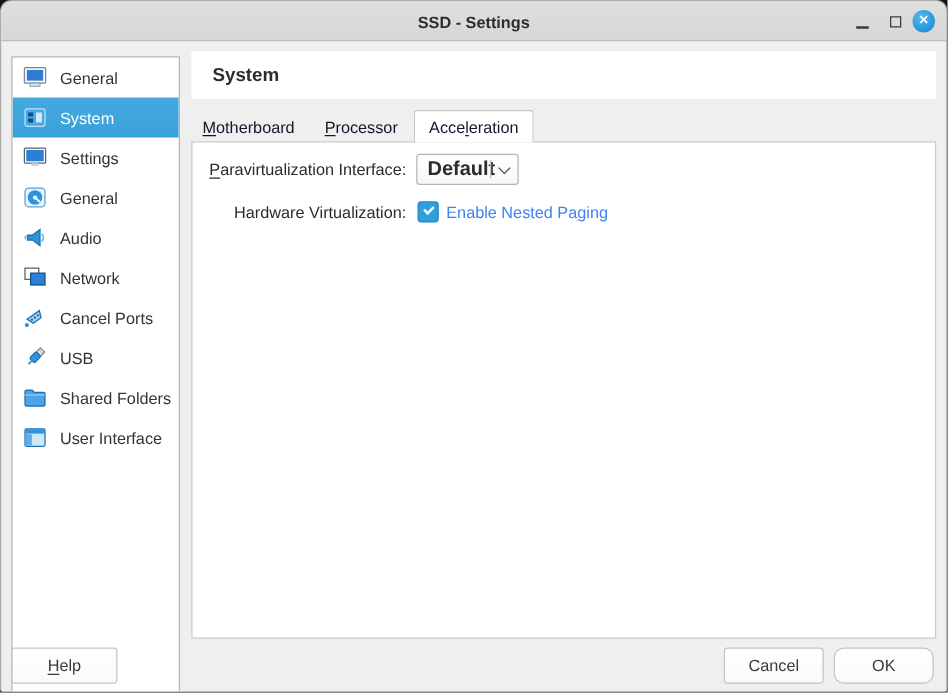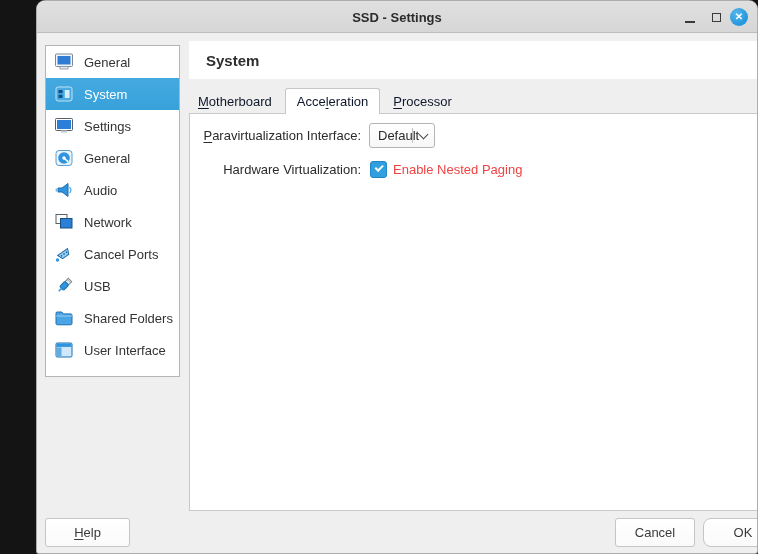--- a/index.html
+++ b/index.html
@@ -11,21 +11,20 @@
     overflow:hidden;
   }
   u { text-decoration:underline; text-underline-offset:2px; }
 
   .window {
     position:absolute; inset:0;
     background:var(--window-bg,#efefef);
     border-radius:9px 9px 3px 3px;
     border:1px solid rgba(0,0,0,.28);
     overflow:hidden;
-    margin-left:36px;
   }
 
   
   .titlebar {
     position:absolute; left:0; top:0; right:0; height:32px;
     background:linear-gradient(180deg,#e0e0e0,var(--titlebar-bg,#d5d5d5));
     border-bottom:1px solid #bdbdbd;
   }
   .title {
     position:absolute; left:0; right:0; top:0; height:32px;
@@ -41,21 +40,21 @@
   .btn-close .ball {
     width:18px; height:18px; border-radius:50%;
     background:radial-gradient(circle at 35% 30%, #55b6ec, var(--close-blue,#1f93d8) 70%);
     color:#fff; font-size:10px; font-weight:bold;
     display:flex; align-items:center; justify-content:center;
     line-height:1;
   }
 
   
   .sidebar {
-    position:absolute; left:8px; top:44px; width:135px; height:332px;
+    position:absolute; left:8px; top:44px; width:135px; height:510px;
     background:#fff; border:1px solid #b5b5b5;
     overflow:hidden;
   }
   .side-item {
     height:32px; display:flex; align-items:center; gap:9px;
     padding-left:7px; cursor:default;
     font-size:13px; color:#333;
   }
   .side-item.selected {
     background:linear-gradient(180deg,#45a9e0,var(--accent-blue,#329bd6));
@@ -93,44 +92,44 @@
   }
 
   .field-label {
     position:absolute; left:8px; width:163px; text-align:right;
     font-size:13px; color:#2b2b2b; line-height:25px; white-space:nowrap;
   }
   .row1-label { top:9px; }
   .row2-label { top:43px; }
 
   .select {
-    position:absolute; left:179px; top:9px; width:66px; height:25px;
+    position:absolute; left:179px; top:9px; width:82px; height:25px;
     background:linear-gradient(180deg,#ffffff,#f7f7f7);
     border:1px solid #b4b4b4; border-radius:3px;
-    font-size:13px; color:#2b2b2b; cursor:default;
+    font-size:16px; color:#2b2b2b; cursor:default;font-weight:bold;
   }
   .select .val { position:absolute; left:8px; top:0; line-height:23px; }
   .select .sep { position:absolute; right:21px; top:4px; bottom:4px; width:1px; background:#c2c2c2; }
   .select .chev {
     position:absolute; right:7px; top:7px; width:7px; height:7px;
     border-right:1.6px solid #4a4a4a; border-bottom:1.6px solid #4a4a4a;
     transform:rotate(45deg);
   }
 
   .checkbox {
     position:absolute; left:180px; top:47px; width:17px; height:17px;
     background:var(--checkbox-blue,#2f9fe0); border:1px solid #1f86c4; border-radius:3px;
     cursor:default;
   }
   .checkbox .check {
     position:absolute; left:3.5px; top:3px; width:8px; height:4.5px;
     border-left:2px solid #fff; border-bottom:2px solid #fff;
     transform:rotate(-45deg);
   }
-  .check-label { position:absolute; left:203px; top:43px; font-size:13px; color:#ef4444; line-height:25px; white-space:nowrap; }
+  .check-label { position:absolute; left:203px; top:43px; font-size:13px; color:#3b82f6; line-height:25px; white-space:nowrap; }
 
   
   .btn {
     position:absolute; top:517px; height:29px;
     background:linear-gradient(180deg,#ffffff,#fafafa);
     border:1px solid #c5c5c5; border-radius:3px;
     font-size:13px; color:#3a3a3a;
     display:flex; align-items:center; justify-content:center;
     cursor:default; font-family:inherit;
   }
@@ -277,22 +276,22 @@
     </div>
 
   </div>
 
   <div class="main-header">
     <span>System</span>
   </div>
 
   <div class="tabbar">
     <div class="tab"><u>M</u>otherboard</div>
+    <div class="tab"><u>P</u>rocessor</div>
     <div class="tab active">Acce<u>l</u>eration</div>
-    <div class="tab"><u>P</u>rocessor</div>
   </div>
 
   <div class="pane">
 
     <div class="field-label row1-label"><u>P</u>aravirtualization Interface:</div>
 
     <div class="select">
       <span class="val">Default</span>
       <span class="sep"></span>
       <span class="chev"></span>

